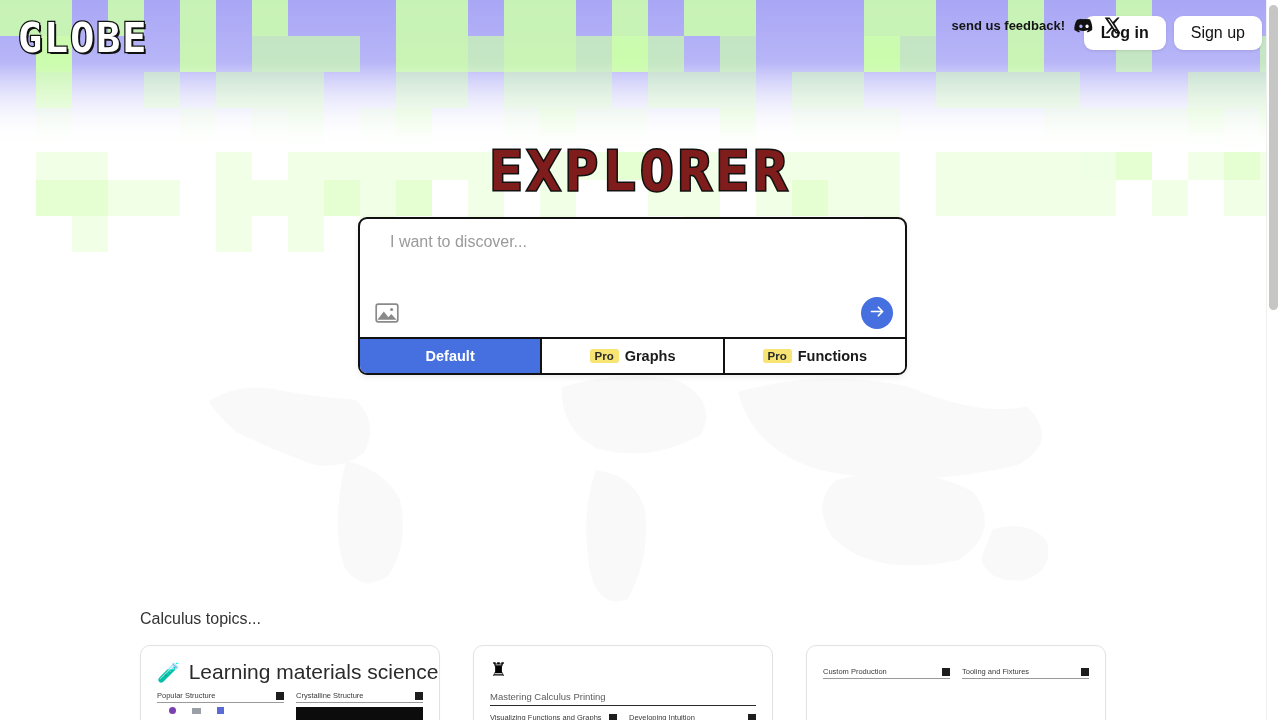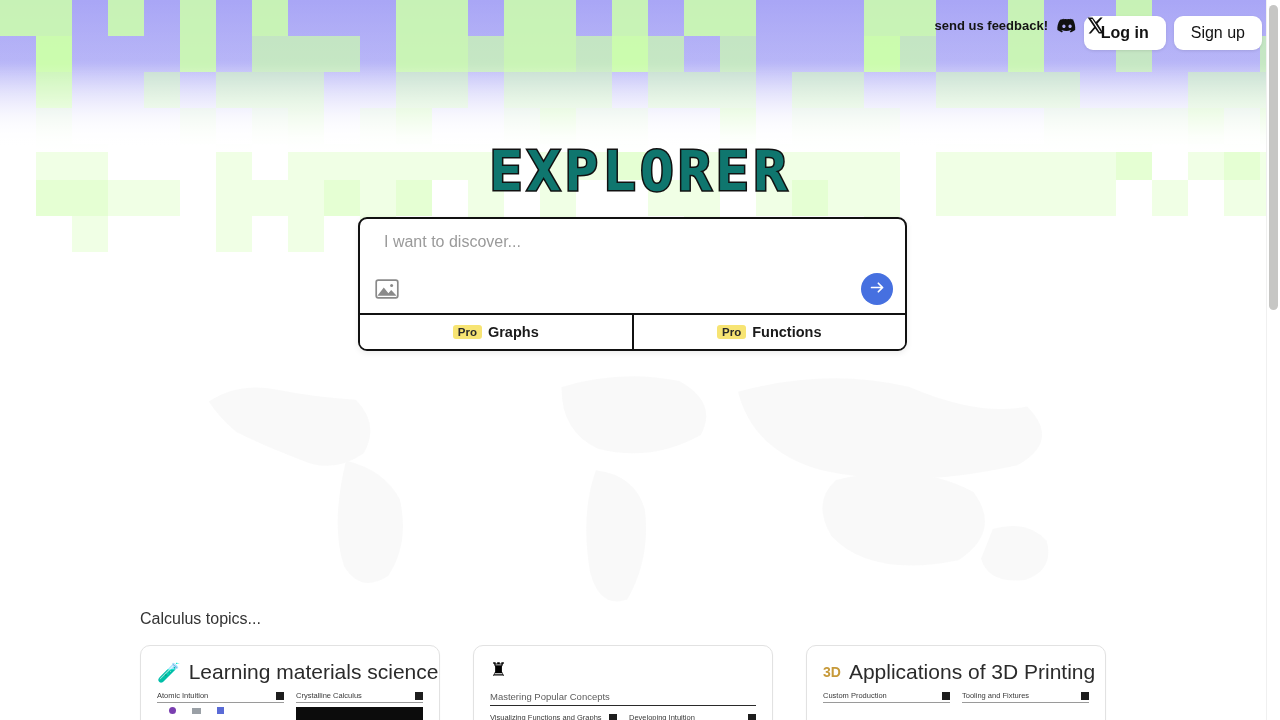--- a/index.html
+++ b/index.html
@@ -64,21 +64,21 @@
     letter-spacing: 2px;
     font-weight: 700;
     color: #ffffff;
     font-family: "DejaVu Sans Mono", monospace;
     -webkit-text-stroke: 2.5px #111;
     paint-order: stroke fill;
     text-shadow: 2px 2px 0 #111;
   }
 
   .header-right {
-    position: absolute; right: 35px; top: 16px;
+    position: absolute; right: 18px; top: 16px;
     display: flex; align-items: flex-start; gap: 10px;
     z-index: 5;
   }
   .feedback-group {
     display: flex; align-items: center; gap: 9px;
     margin-right: 140px;
   }
   .feedback-text {
     font-size: 13px; font-weight: 700; color: #141414;
   }
@@ -101,38 +101,38 @@
 
   
   .explorer-title {
     position: absolute; left: 0; right: 0; top: 138px;
     text-align: center;
     z-index: 3;
     font-family: "DejaVu Sans Mono", monospace;
     font-size: 56px;
     font-weight: 700;
     letter-spacing: 4px;
-    color: #0f766e;
+    color: #7f1d1d;
     -webkit-text-stroke: 3px #111;
     paint-order: stroke fill;
   }
 
   
   .search-panel {
     position: absolute;
     left: 358px; top: 217px;
     width: 549px;
     background: #ffffff;
     border: 2px solid #111111;
     border-radius: 9px;
     z-index: 4;
     overflow: hidden;
     box-shadow: 0 2px 6px rgba(0,0,0,0.08);
   }
-  .search-body { padding: 14px 14px 10px 24px; height: 94px; position: relative; }
+  .search-body { padding: 14px 14px 10px 30px; height: 118px; position: relative; }
   .search-input {
     width: 100%;
     border: none; outline: none;
     font-size: 16px;
     color: #222;
     font-family: "Liberation Sans", sans-serif;
     background: transparent;
     padding: 0;
   }
   .search-input::placeholder { color: #9a9a9a; }
@@ -386,20 +386,21 @@
       <path d="M60 70 q30-20 70-12 t80 10 q25 25 8 55 -30 20 -60 8 -40-15 -70-30 -18-15-28-31z"></path>
       <path d="M200 130 q40 10 55 40 10 45-12 78 -28 18-45-10 -14-42 2-108z"></path>
       <path d="M420 55 q60-18 120-6 40 22 22 55 -50 28-105 14 -38-18-37-63z"></path>
       <path d="M455 140 q40 5 50 40 6 50-18 92 -28 10-38-28 -10-60 6-104z"></path>
       <path d="M600 60 q90-25 175-5 70 30 120 20 35 35-10 60 -110 25-200 5 -70-20-85-80z"></path>
       <path d="M700 150 q80-20 140 12 30 40-15 70 -90 18-130-25 -20-35 5-57z"></path>
       <path d="M860 200 q35-10 55 12 8 30-22 40 -38 4-45-22z"></path>
     </g>
   </svg>
 
+  <div class="logo">GLOBE</div>
 
   <div class="header-right">
     <div class="feedback-group">
       <span class="feedback-text">send us feedback!</span>
       <span class="social-icon">
         <svg width="20" height="16" viewBox="0 0 24 18">
             <path fill="#111" d="M20.3 1.6A18 18 0 0 0 15.9.3l-.2.4a16.6 16.6 0 0 1 4 1.3A15.6 15.6 0 0 0 12 .8 15.6 15.6 0 0 0 4.3 2a16.6 16.6 0 0 1 4-1.3L8.1.3A18 18 0 0 0 3.7 1.6C.9 5.8.1 9.9.5 13.9A18 18 0 0 0 6 16.7l1.1-1.7a11.7 11.7 0 0 1-1.8-.9l.4-.3a12.8 12.8 0 0 0 11 0l.4.3c-.6.4-1.2.7-1.8.9l1.1 1.7a18 18 0 0 0 5.4-2.8c.5-4.6-.7-8.7-2.5-12.3zM8.3 11.5c-1.1 0-2-1-2-2.2s.9-2.2 2-2.2 2 1 2 2.2-.9 2.2-2 2.2zm7.4 0c-1.1 0-2-1-2-2.2s.9-2.2 2-2.2 2 1 2 2.2-.9 2.2-2 2.2z"></path>
           </svg>
       </span>
       <span class="social-icon">
@@ -430,20 +431,23 @@
         <button class="send-btn">
           <span>
             <svg width="17" height="17" viewBox="0 0 20 20">
                 <path d="M3 10h13M11 5l5 5-5 5" fill="none" stroke="#fff" stroke-width="2" stroke-linecap="round" stroke-linejoin="round"></path>
               </svg>
           </span>
         </button>
       </div>
     </div>
     <div class="mode-bar">
+      <div class="mode-tab active">
+        <span>Default</span>
+      </div>
       <div class="mode-tab">
         <span class="pro-badge">Pro</span>
         <span>Graphs</span>
       </div>
       <div class="mode-tab">
         <span class="pro-badge">Pro</span>
         <span>Functions</span>
       </div>
     </div>
   </div>
@@ -453,65 +457,61 @@
   <div class="cards">
 
     <div class="card">
       <div class="card-head">
         <span class="card-emoji">🧪</span>
         <span class="card-title">Learning materials science</span>
       </div>
       <div class="card-rows">
         <div class="card-col">
           <div class="card-item">
-            <span>Atomic Intuition</span>
+            <span>Popular Structure</span>
             <span class="mini-box"></span>
           </div>
           <div class="mini-dots">
             <span class="dot-p"></span>
             <span class="dot-g"></span>
             <span class="dot-b"></span>
           </div>
         </div>
         <div class="card-col">
           <div class="card-item">
-            <span>Crystalline Calculus</span>
+            <span>Crystalline Structure</span>
             <span class="mini-box"></span>
           </div>
           <div class="card-thumb"></div>
         </div>
       </div>
     </div>
 
     <div class="card">
       <div class="card-head">
         <span class="card-emoji">♜</span>
       </div>
-      <div class="card-sub">Mastering Popular Concepts</div>
+      <div class="card-sub">Mastering Calculus Printing</div>
       <div class="card-rows">
         <div class="card-col">
           <div class="card-item">
             <span>Visualizing Functions and Graphs</span>
             <span class="mini-box"></span>
           </div>
         </div>
         <div class="card-col">
           <div class="card-item">
             <span>Developing Intuition</span>
             <span class="mini-box"></span>
           </div>
         </div>
       </div>
     </div>
 
     <div class="card">
-      <div class="card-head">
-        <span class="card-emoji" style="color:#c79a3a;font-weight:700;font-size:14px;">3D</span>
-        <span class="card-title">Applications of 3D Printing</span>
-      </div>
       <div class="card-rows">
         <div class="card-col">
           <div class="card-item">
             <span>Custom Production</span>
             <span class="mini-box"></span>
           </div>
         </div>
         <div class="card-col">
           <div class="card-item">
             <span>Tooling and Fixtures</span>

